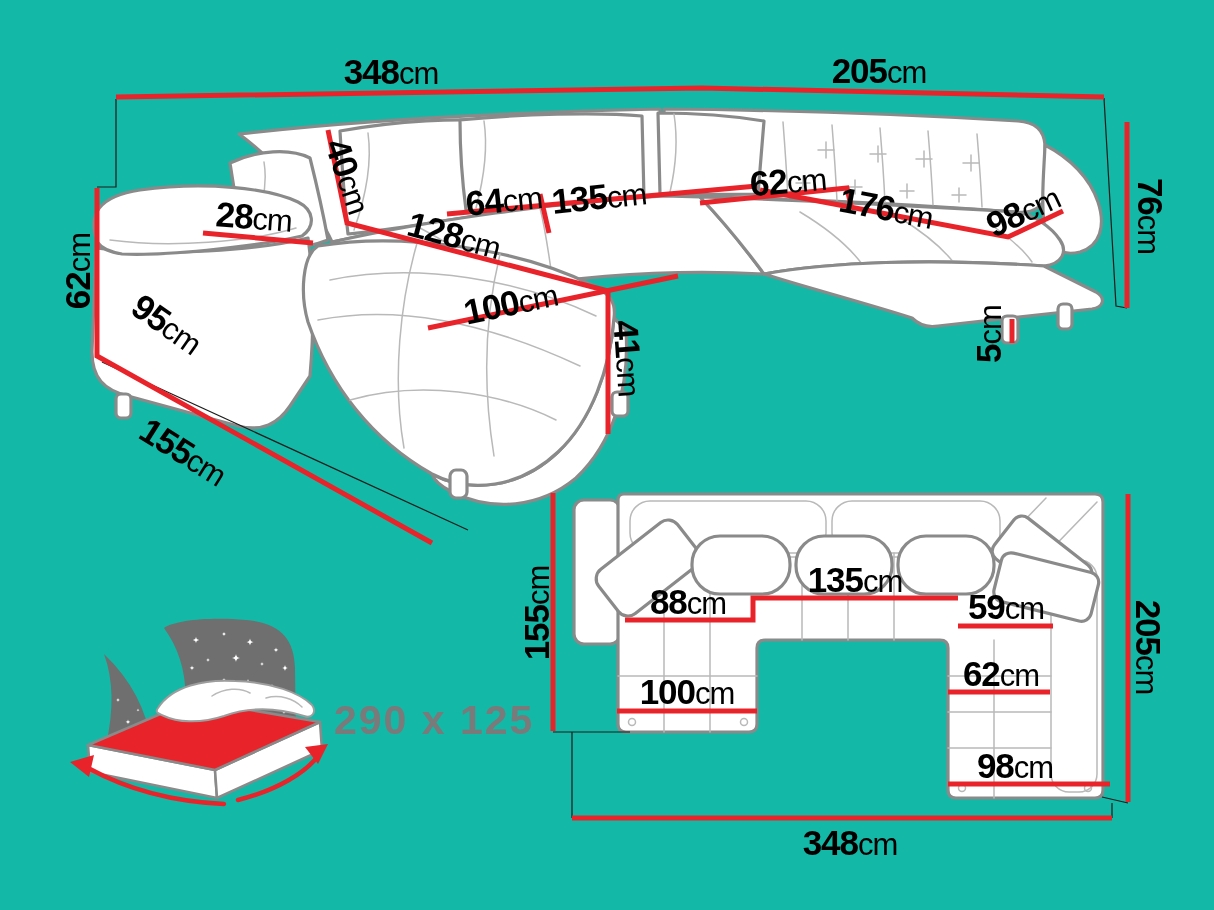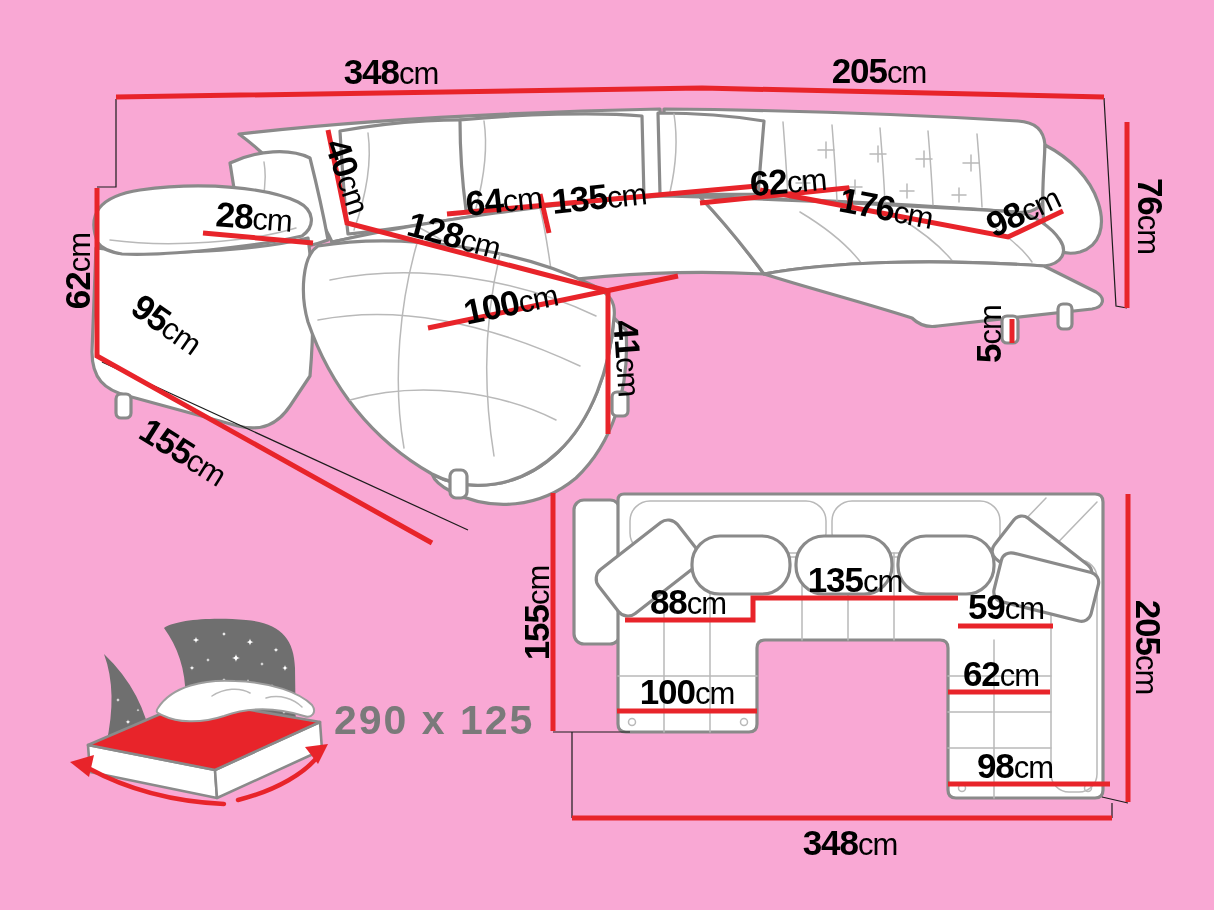--- a/index.html
+++ b/index.html
@@ -1,19 +1,19 @@
 <!DOCTYPE html>
 <html style="--red: #e8242a; --gray: #8a8a8a; --hb: #6f6f6f; --txtgray: #7a7a7a;"><head>
 <meta charset="utf-8">
 <style>
   :root{
     --red:#e8242a; --gray:#8a8a8a; --detail:#b9b9b9; --hb:#6f6f6f; --txtgray:#7a7a7a;
   }
   html,body{margin:0;padding:0;background:#fff;}
-  .stage{position:relative;width:1214px;height:910px;background:#f9a8d4;overflow:hidden;}
+  .stage{position:relative;width:1214px;height:910px;background:#14b8a6;overflow:hidden;}
   svg{display:block;}
   .outline{fill:#ffffff;stroke:var(--gray);stroke-width:3.2;stroke-linejoin:round;stroke-linecap:round;}
   .detail{fill:none;stroke:var(--detail);stroke-width:1.5;stroke-linejoin:round;stroke-linecap:round;}
   .helper{fill:none;stroke:#1c1c1c;stroke-width:1.2;}
   .red-line{fill:none;stroke:var(--red);stroke-width:5;stroke-linejoin:miter;stroke-linecap:butt;}
   .dim{font-family:"Liberation Sans","DejaVu Sans",sans-serif;fill:#000;text-anchor:middle;}
   .num{font-weight:bold;font-size:35px;letter-spacing:-1px;}
   .unit{font-weight:normal;font-size:31px;letter-spacing:-1px;}
   .hb-fill{fill:var(--hb);stroke:none;}
   .mattress-top{fill:var(--red);stroke:var(--gray);stroke-width:2.6;stroke-linejoin:round;}

